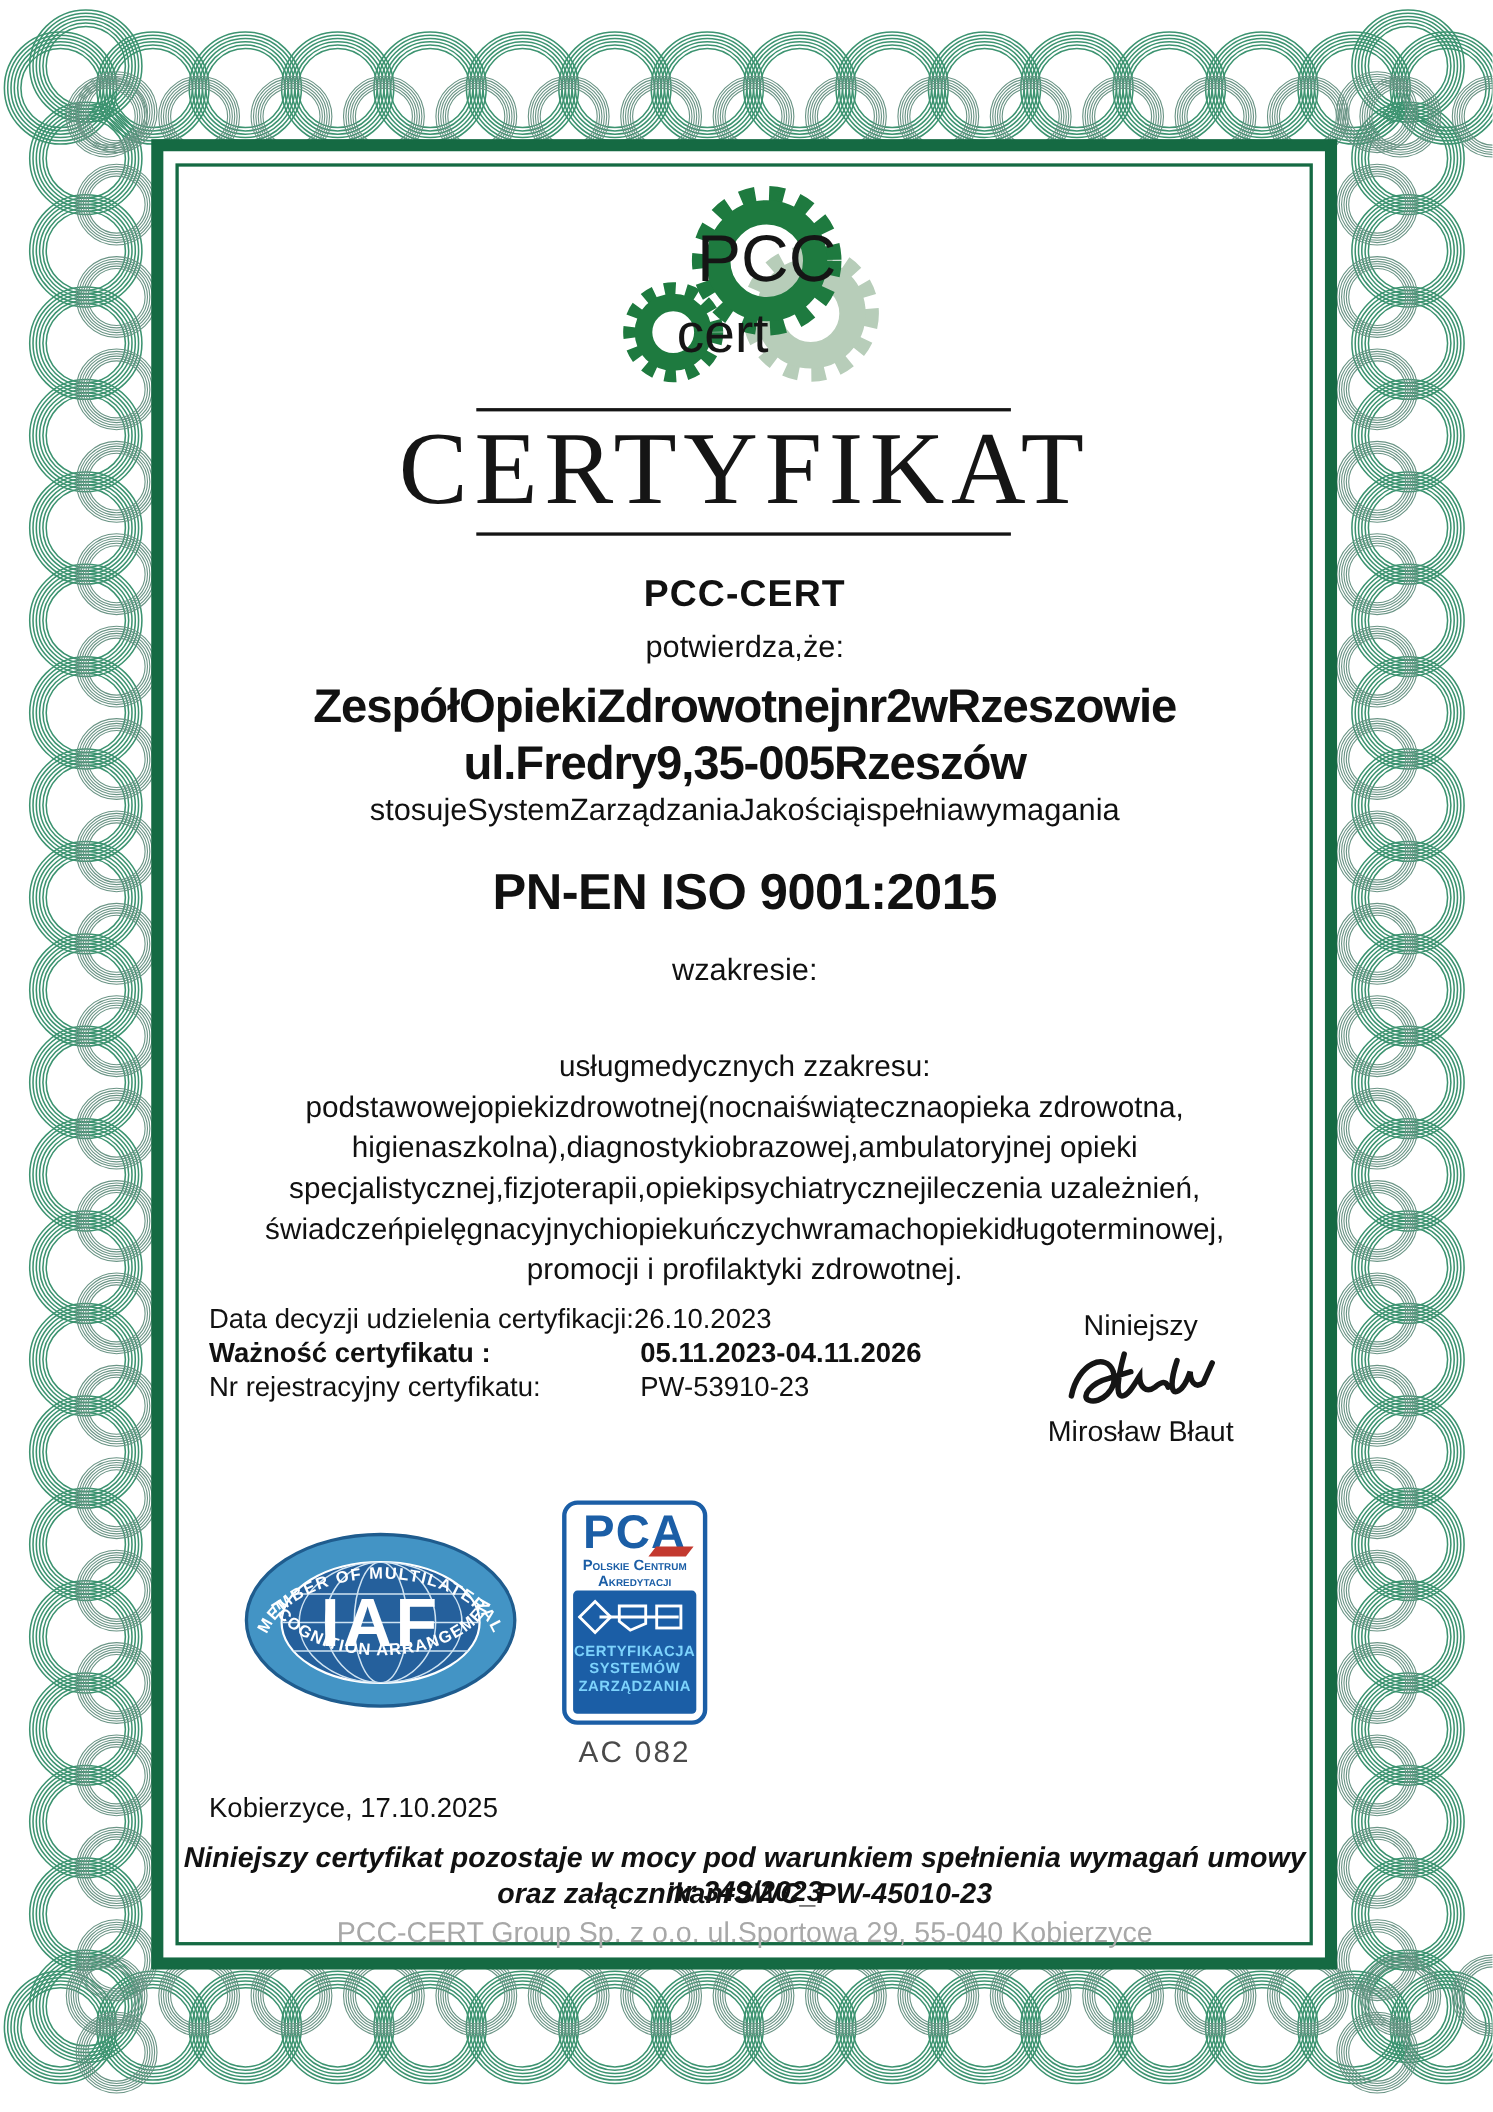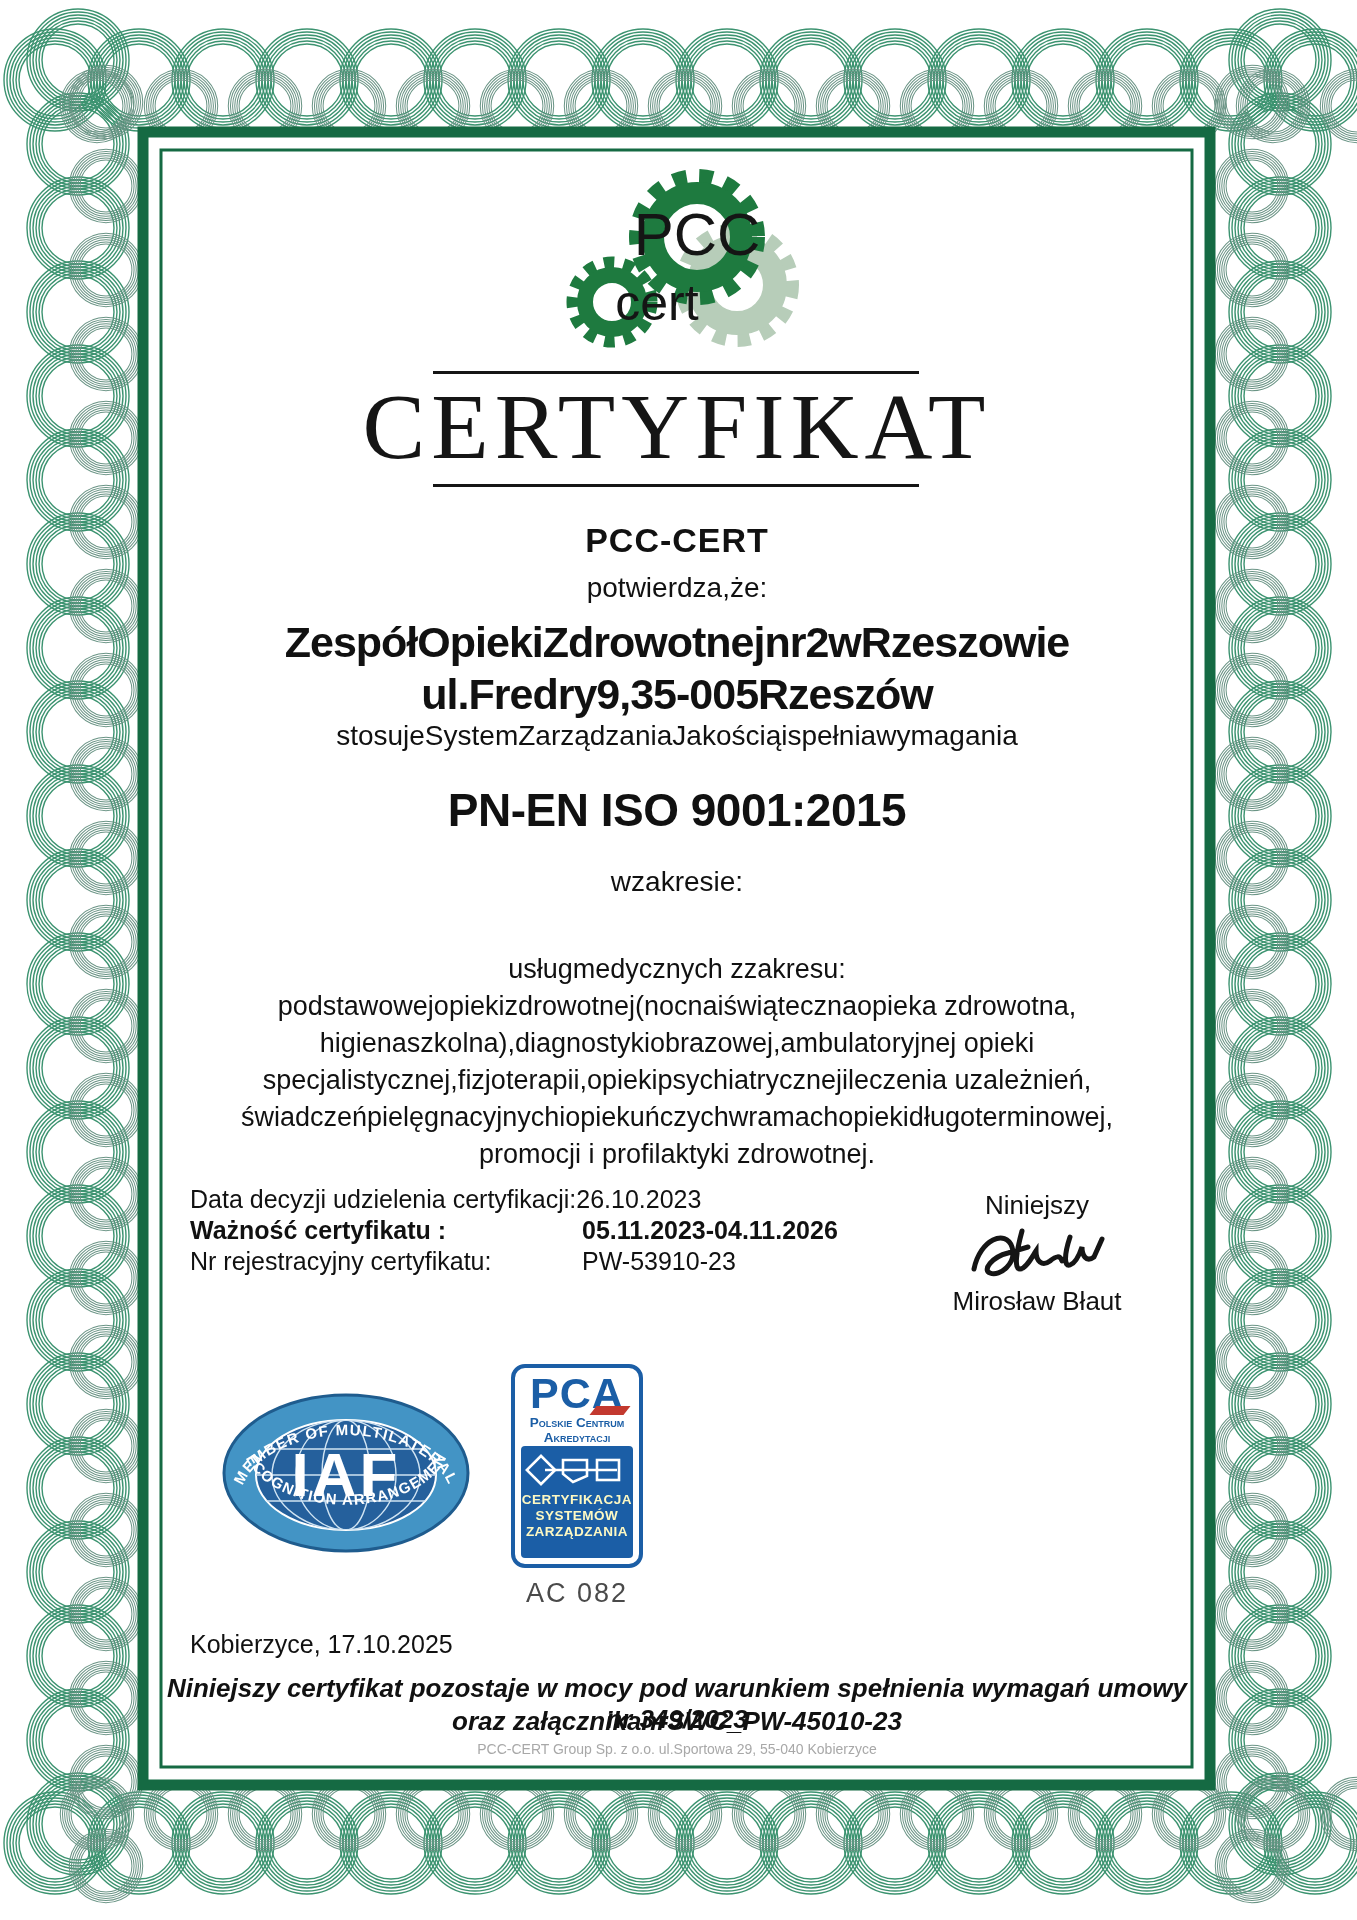--- a/index.html
+++ b/index.html
@@ -13,30 +13,30 @@
   .issuer{font-size:34px;font-weight:600;letter-spacing:1px;}
   .small-line{font-size:28px;}
   .company-line{font-size:43px;font-weight:700;letter-spacing:-1px;}
   .standard{font-size:46px;font-weight:700;letter-spacing:-0.5px;}
   .scope{font-size:27px;line-height:37px;}
   .details{font-size:25px;line-height:31px;}
   .details .lbl{display:inline-block;width:392px;vertical-align:top;}
   .bold{font-weight:700;}
   .sign-block{width:230px;text-align:center;font-size:26px;}
   .note{font-size:26px;font-style:italic;font-weight:600;}
-  .addr{font-size:14px;color:#a8a8a8;}
+  .addr{font-size:26px;color:#a8a8a8;}
   .pca-box{width:132px;height:204px;background:#fff;border:4px solid #1b5ea6;border-radius:14px;
            box-sizing:border-box;text-align:center;overflow:hidden;}
   .pca-acronym{position:relative;font-size:43px;font-weight:700;color:#1b5ea6;line-height:1.0;
                letter-spacing:1px;margin-top:4px;}
   .pca-red{position:absolute;width:34px;height:9px;background:#c3392f;transform:skewX(-38deg);
            right:12px;top:34px;}
   .pca-org{font-variant:small-caps;font-weight:700;color:#1b5ea6;font-size:13.5px;line-height:15px;}
   .pca-band{position:absolute;left:6px;right:6px;bottom:6px;height:112px;background:#1b5ea6;
-            border-radius:4px;color:#fef9c3;}
+            border-radius:4px;color:#7dd3fc;}
   .pca-band-text{font-size:13.5px;font-weight:700;line-height:16px;letter-spacing:0.5px;}
   .ac{font-size:27px;color:#4a4a4a;letter-spacing:2px;}
 </style>
 </head>
 <body>
 
 <div class="page">
 
   <svg class="abs" id="gborder" style="left:0;top:0" width="1357" height="1920" viewBox="0 0 1357 1920">
     <defs>

